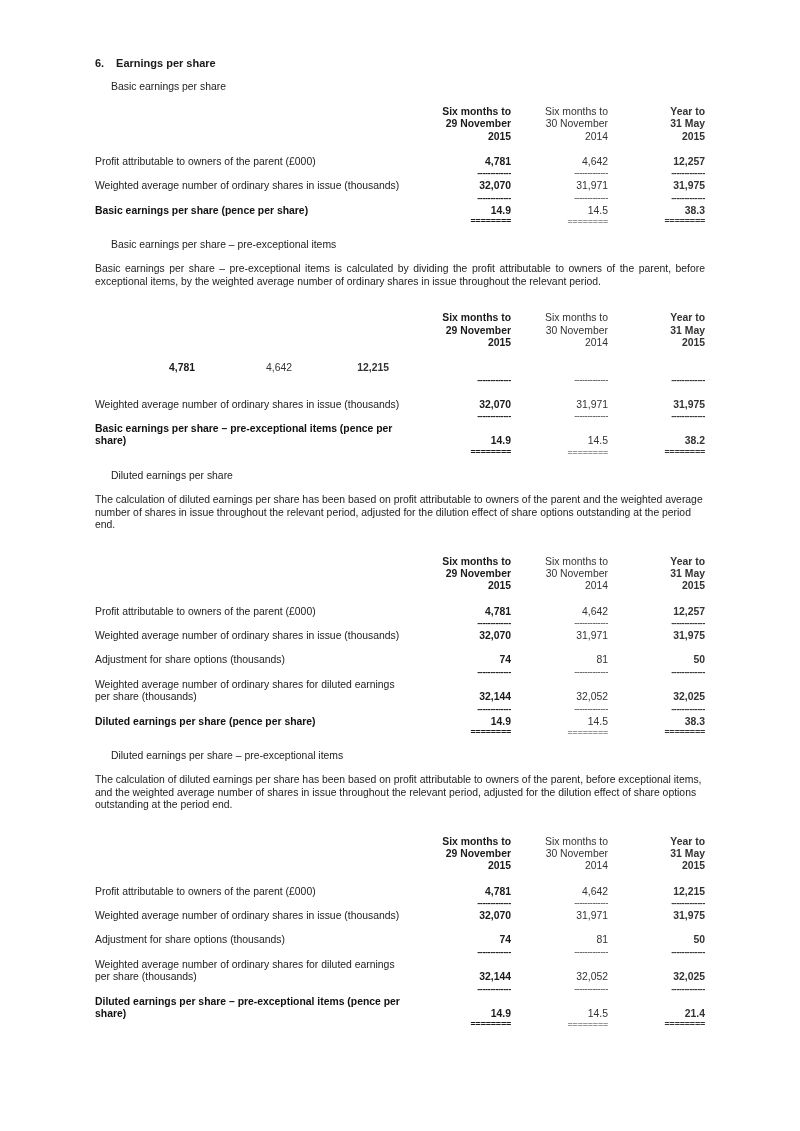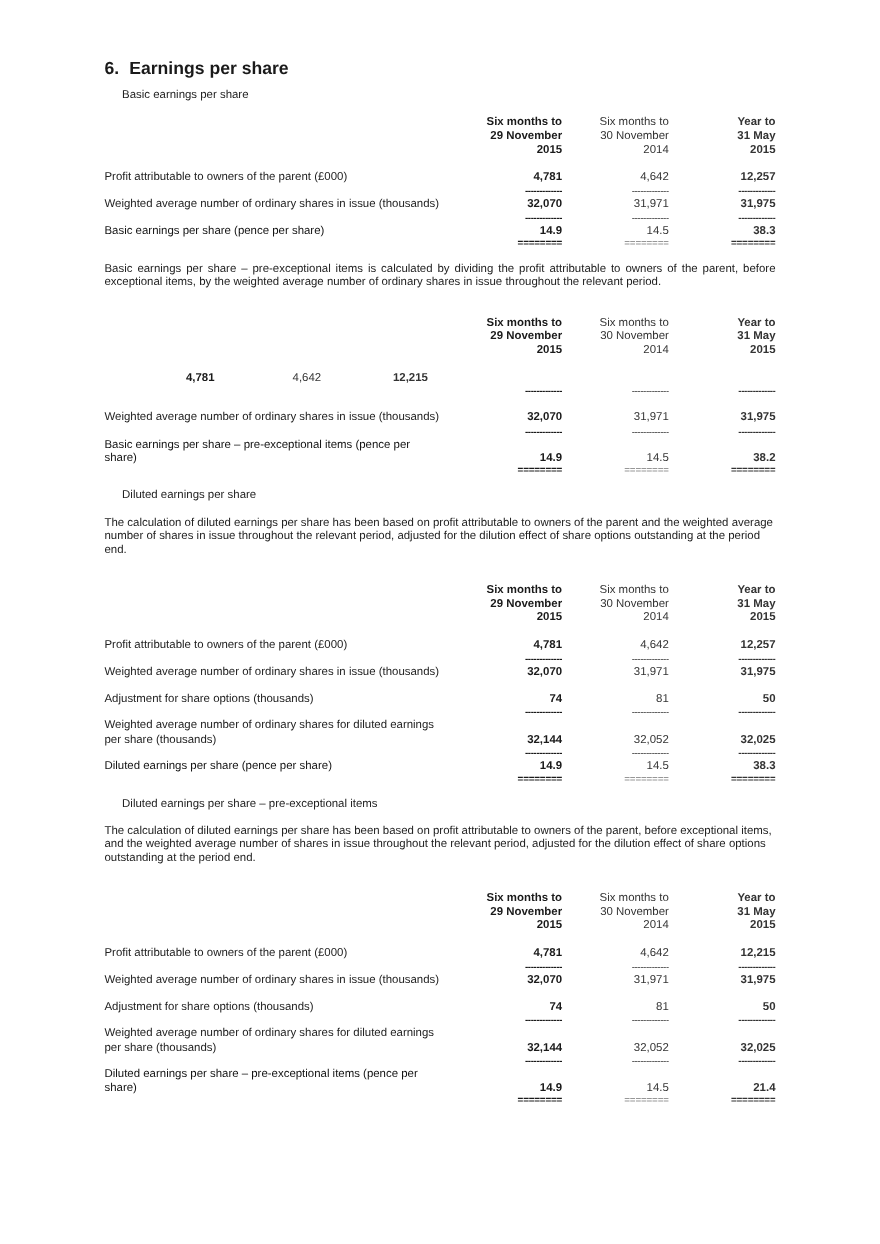--- a/index.html
+++ b/index.html
@@ -2,34 +2,34 @@
 <html><head>
   <meta charset="utf-8">
   <style>
     html, body { margin: 0; padding: 0; background: #ffffff; }
     body {
       width: 800px; height: 1131px; position: relative; overflow: hidden;
       font-family: "Liberation Sans", sans-serif; color: #1a1a1a;
       font-size: 10.4px; line-height: 12.4px;
     }
     .page { position: absolute; left: 95px; top: 57px; width: 610px; }
-    .h-main { font-weight: bold; font-size: 16px; margin: 0 0 12px 0; }
+    .h-main { font-weight: bold; font-size: 11px; margin: 0 0 12px 0; }
     .h-main .num { display: inline-block; width: 18px; }
     .sub { margin: 0 0 12px 16px; color: #222; }
     .para { margin: 0 0 24px 0; text-align: justify; color: #222; }
     .tbl { position: relative; width: 610px; margin-bottom: 12px; }
     .hdr { display: flex; height: 36px; margin-bottom: 14px; }
     .hdr .lbl { flex: 1; }
     .col { text-align: right; white-space: pre-line; }
     .c1 { width: 100px; font-weight: bold; }
     .c2 { width: 97px; color: #333; }
     .c3 { width: 97px; color: #333; font-weight: bold; }
     .row { display: flex; align-items: flex-end; }
     .row .lbl { flex: 1; padding-right: 6px; color: #222; }
-    .row.bold .lbl { font-weight: normal; color: #111; }
+    .row.bold .lbl { font-weight: bold; color: #111; }
     .row .col { min-height: 12px; }
     .sep { display: flex; height: 12px; line-height: 10px; font-size: 9px; letter-spacing: -0.4px; overflow: hidden; }
     .sep .lbl { flex: 1; }
     .sep .col { overflow: hidden; white-space: nowrap; }
     .sep .c1 { font-weight: bold; }
     .dbl { line-height: 8px; height: 10px; font-size: 9px; letter-spacing: -0.2px; }
     .gap { height: 12px; }
   </style>
 </head>
 <body>
@@ -89,20 +89,21 @@
       <div class="sep dbl">
         <div class="lbl"></div>
         <div class="col c1">========</div>
         <div class="col c2">========</div>
         <div class="col c3">========</div>
       </div>
     </div>
   </div>
 
   <div>
+    <div class="sub">Basic earnings per share – pre-exceptional items</div>
     <div class="para">Basic earnings per share – pre-exceptional items is calculated by dividing the profit attributable to owners of the parent, before exceptional items, by the weighted average number of ordinary shares in issue throughout the relevant period.</div>
     <div class="tbl">
       <div class="hdr">
         <div class="lbl"></div>
         <div class="col c1">Six months to
 29 November
 2015</div>
         <div class="col c2">Six months to
 30 November
 2014</div>

